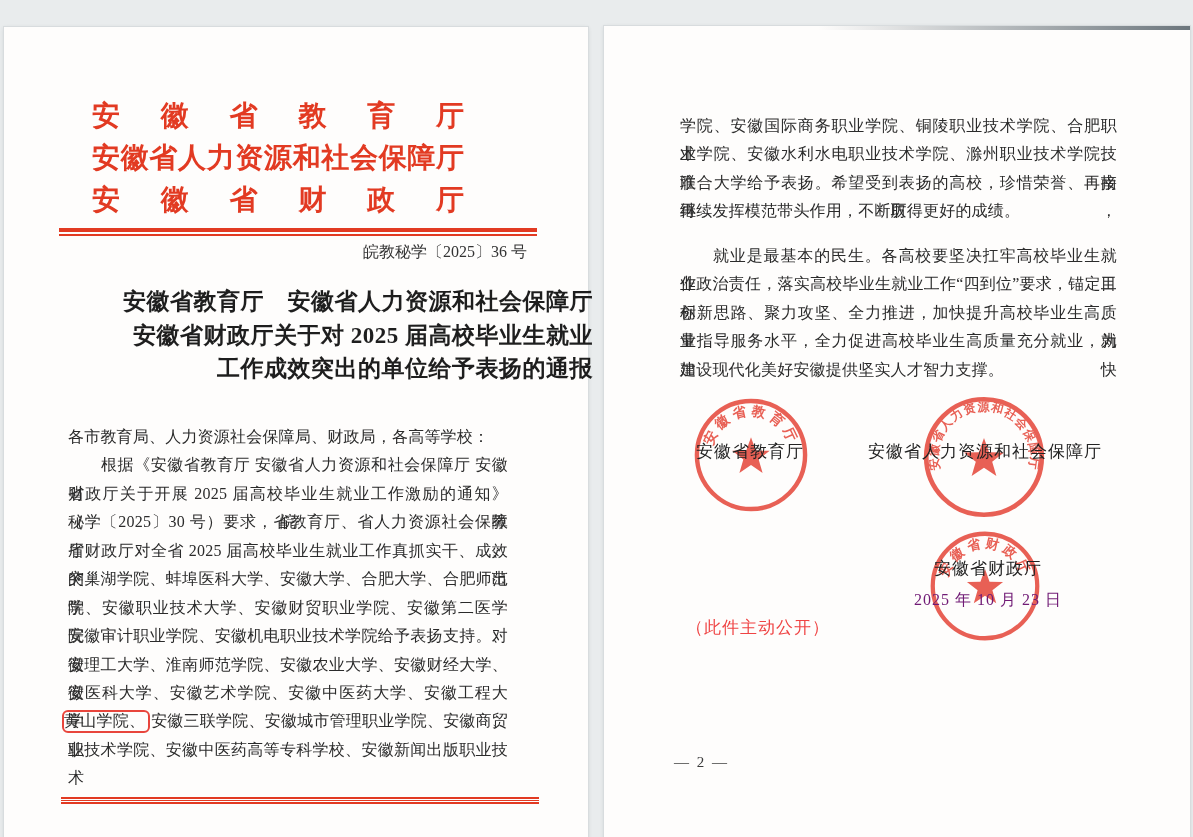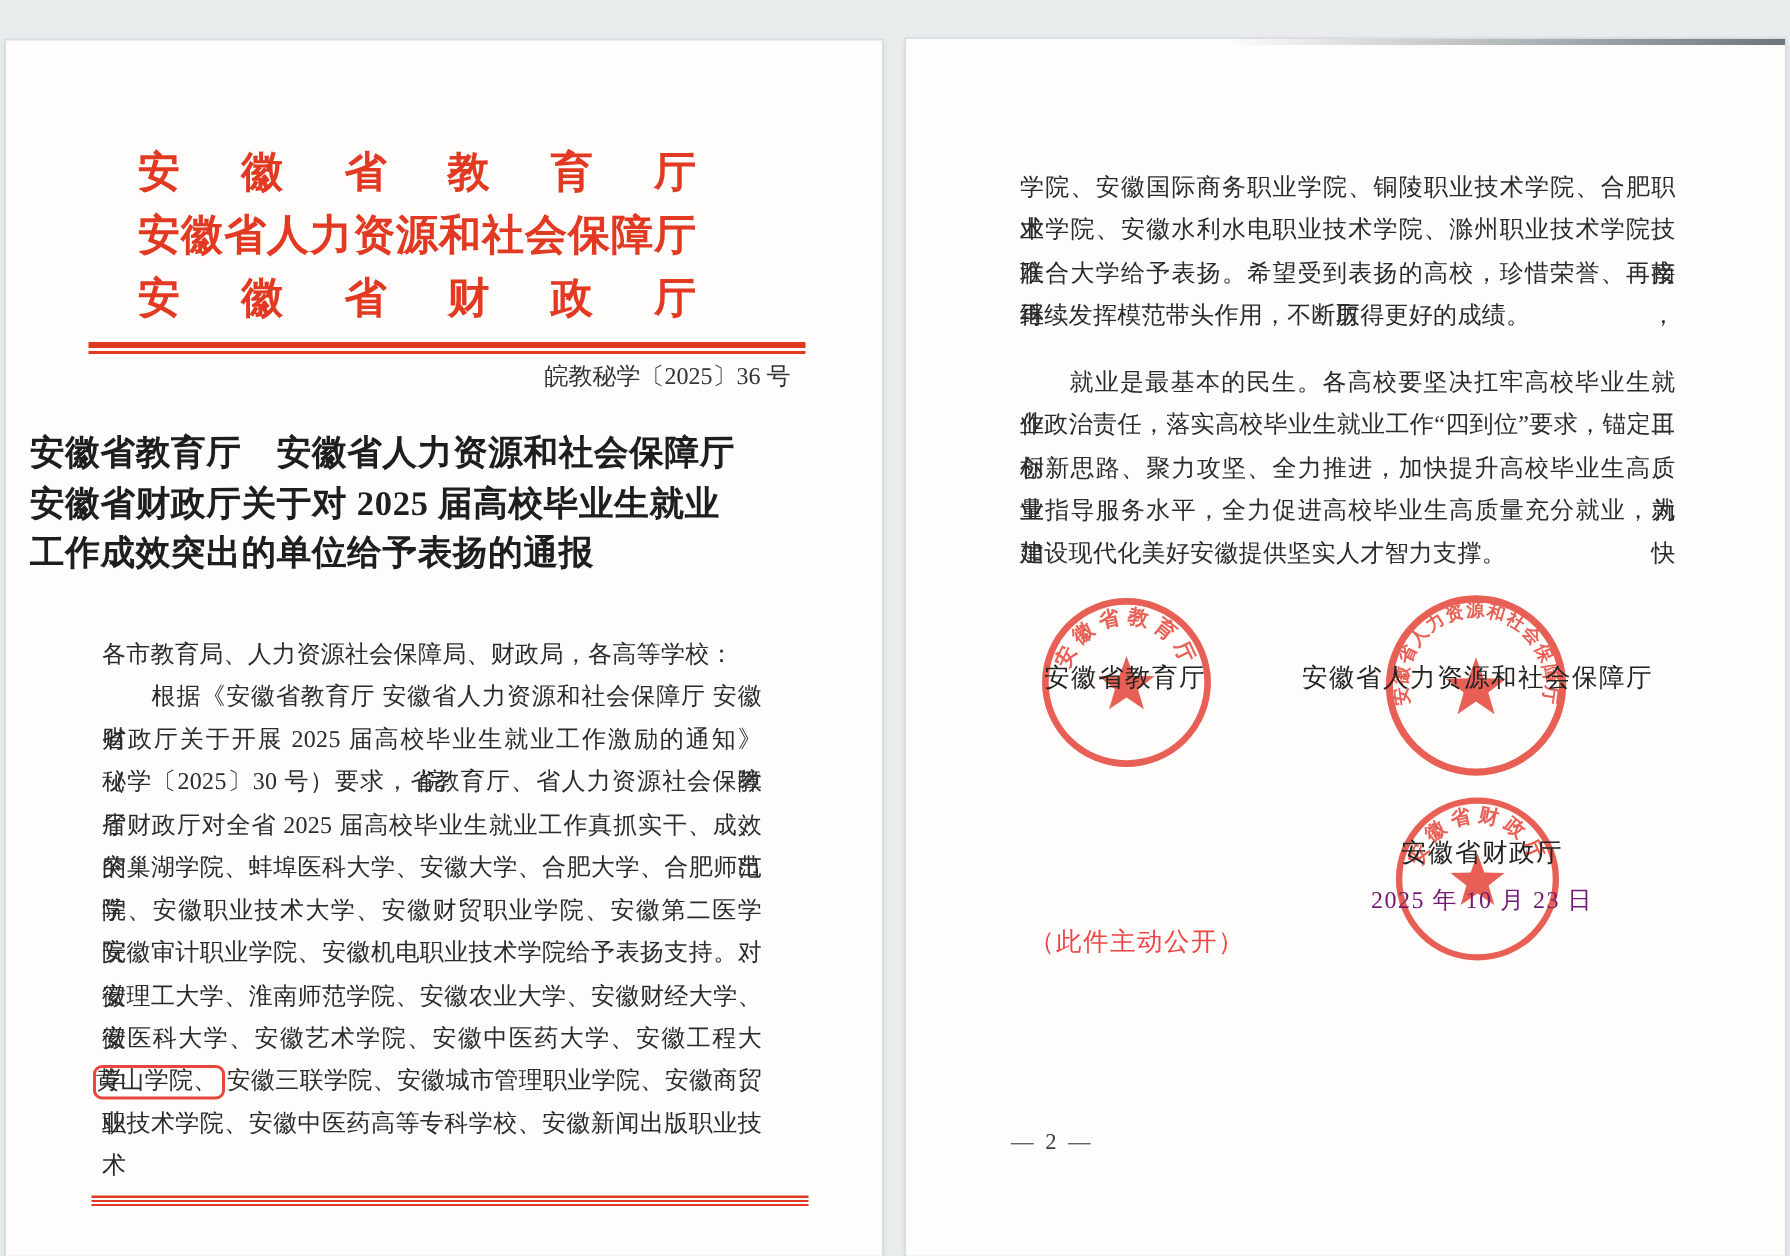--- a/index.html
+++ b/index.html
@@ -35,21 +35,21 @@
     text-align:justify;text-align-last:justify;
     letter-spacing:0;
   }
   .dbl-rule{position:absolute;top:201px;left:55px;width:478px;}
   .rule-thick{height:3.5px;background:var(--red-ink);}
   .rule-thin{height:1.5px;background:var(--red-ink);margin-top:2.5px;}
   .doc-no{
     position:absolute;top:212px;left:55px;width:468px;height:26px;
     line-height:26px;font-size:16px;text-align:right;color:#333;
   }
-  .title{position:absolute;top:258px;left:16px;width:584px;text-align:left;}
+  .title{position:absolute;top:258px;left:5px;width:584px;text-align:right;}
   .title-line{
     font-size:23px;font-weight:bold;line-height:33.5px;color:#1e1e1e;
     letter-spacing:.5px;
   }
   .body-block{position:absolute;font-size:16px;color:var(--text-black);}
   .body1{top:396px;left:64px;width:440px;}
   .bl{height:28.45px;line-height:28.45px;letter-spacing:.2px;}
   .just{text-align:justify;text-align-last:justify;}
   .indent{text-indent:33px;}
   .hl{

